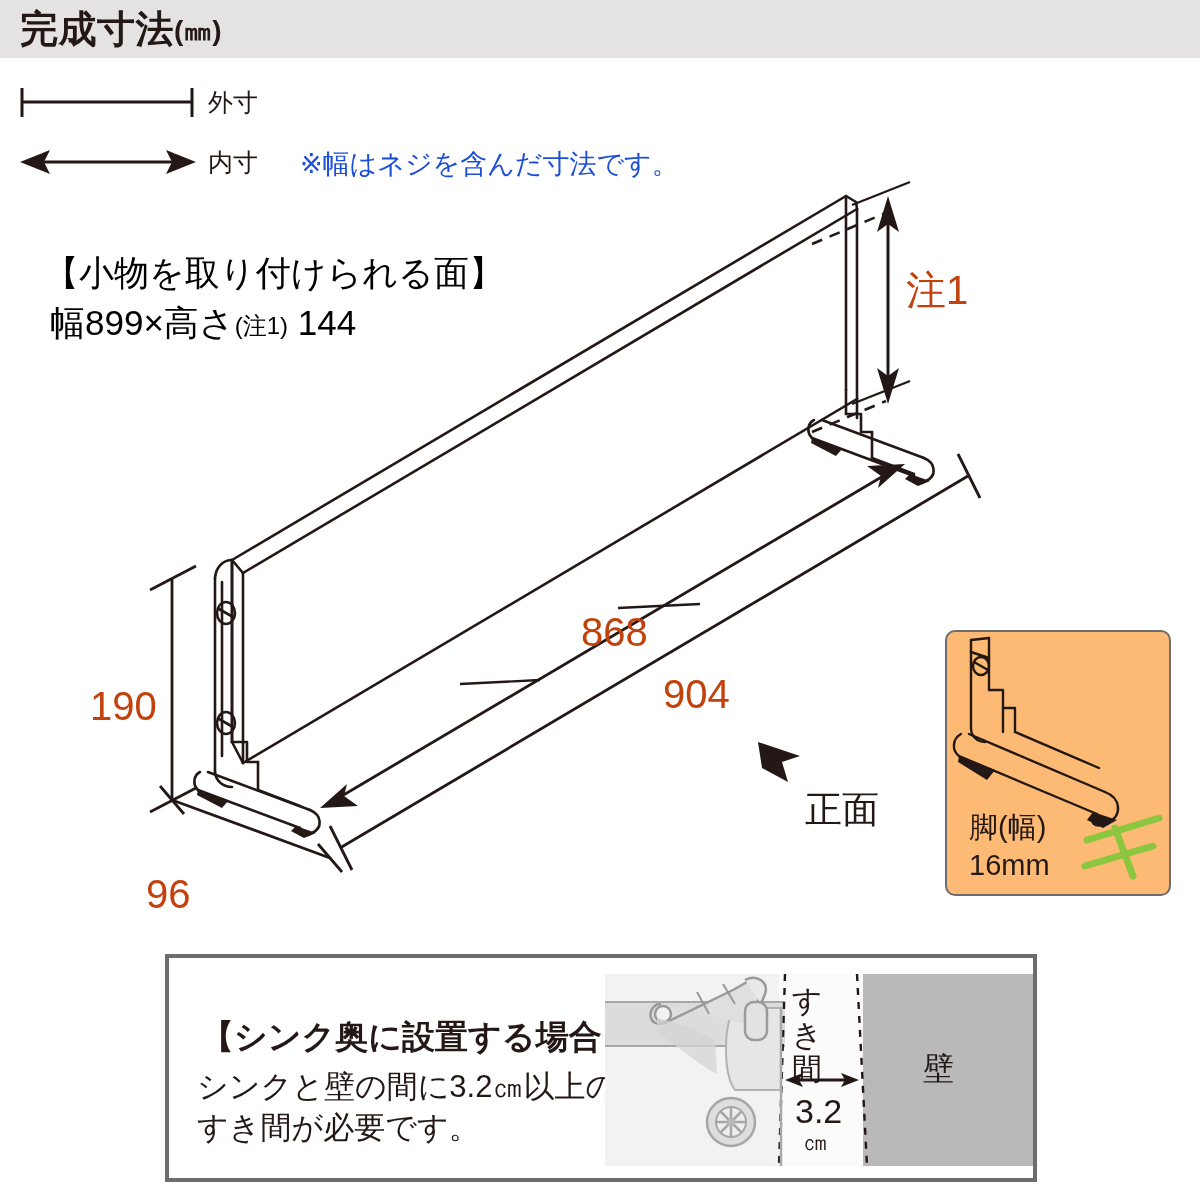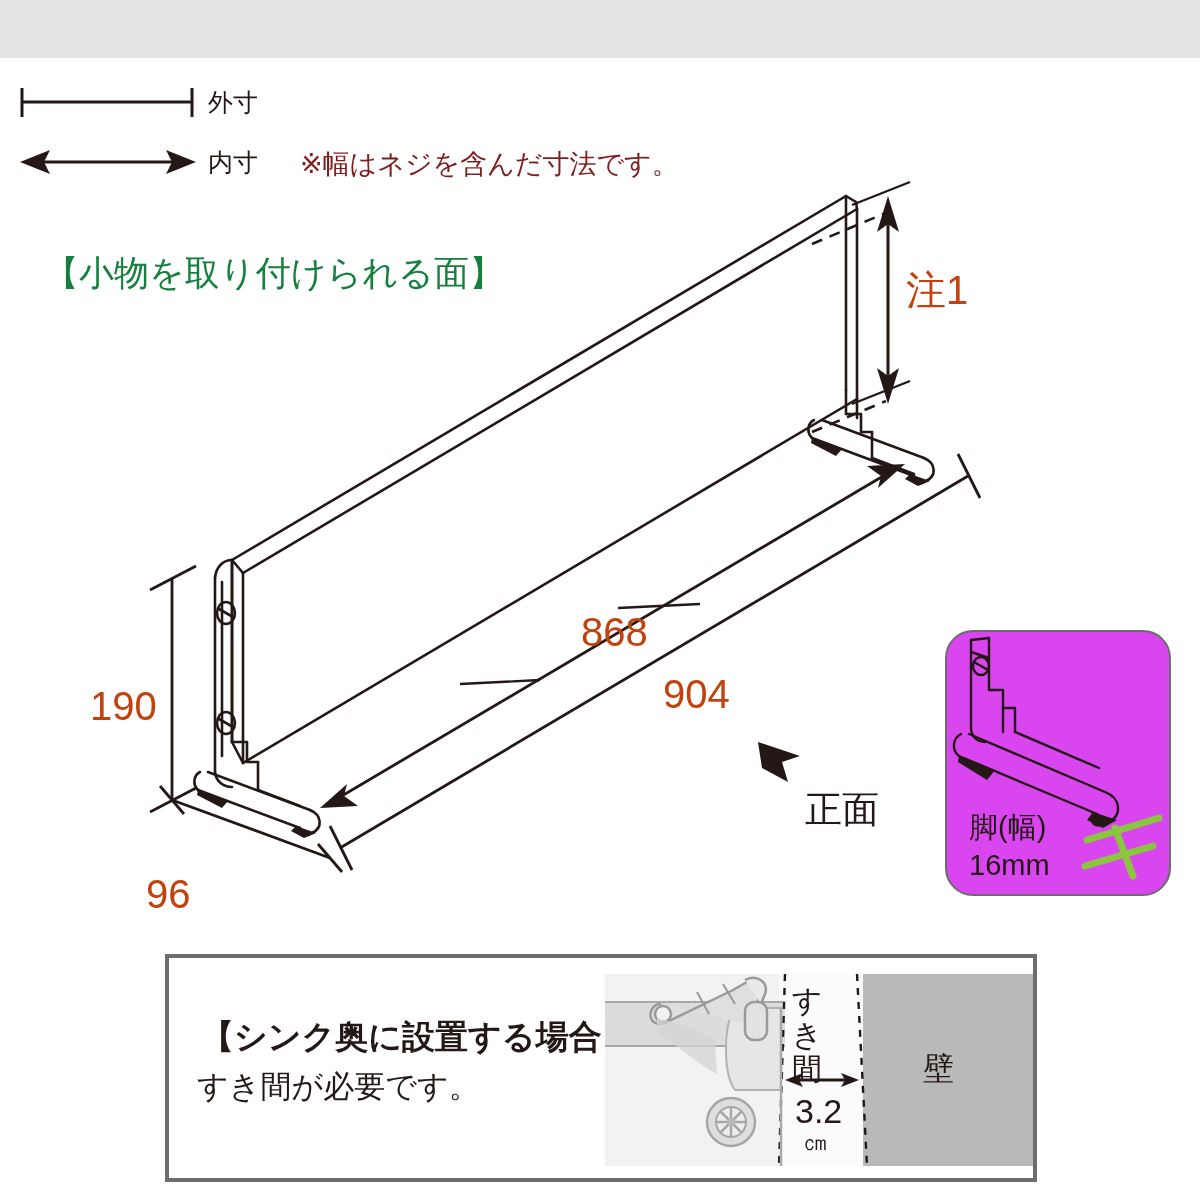--- a/index.html
+++ b/index.html
@@ -51,32 +51,32 @@
     font-size: 25px;
     font-weight: 400;
     line-height: 38px;
     color: #231815;
     white-space: nowrap;
   }
   .legend-note {
     position: absolute;
     font-size: 27px;
     line-height: 32px;
-    color: #7f1d1d;
+    color: #1d4ed8;
     white-space: nowrap;
   }
 
   
   .face-block {
     position: absolute;
     left: 44px; top: 248px;
     font-size: 35px;
     line-height: 50px;
     letter-spacing: 0px;
-    color: #15803d;
+    color: #000000;
     white-space: nowrap;
   }
   .face-block .line2 { display:block; }
   .note-small { font-size: 24px; vertical-align: 1px; }
 
   
   .dim-num {
     position: absolute;
     font-size: 40px;
     line-height: 44px;
@@ -92,22 +92,22 @@
     white-space: nowrap;
   }
 
   
   .inset-box {
     position: absolute;
     left: 945px; top: 630px;
     width: 222px;
     height: 262px;
     border: 2px solid #6d6d6d;
-    border-radius: 28px;
-    background: #d946ef;
+    border-radius: 10px;
+    background: #fdba74;
     overflow: hidden;
   }
   .inset-caption {
     position: absolute;
     left: 22px; top: 176px;
     font-size: 29px;
     line-height: 38px;
     color: #231815;
     white-space: nowrap;
   }
@@ -174,20 +174,21 @@
 
   svg { display: block; }
   .ov { position: absolute; left:0; top:0; }
 </style>
 </head>
 <body>
 
 <div id="root">
 
   <div class="header-band"></div>
+  <div class="header-title"><span>完成寸法</span><span class="header-unit">(㎜)</span></div>
 
   <svg class="ov" width="1200" height="1200" viewBox="0 0 1200 1200" aria-hidden="true">
     <g fill="none" stroke="#231815" stroke-width="3">
 
       <g>
         <line x1="22" y1="102" x2="192" y2="102"></line>
         <line x1="22" y1="88" x2="22" y2="117"></line>
         <line x1="192" y1="88" x2="192" y2="117"></line>
       </g>
 
@@ -311,20 +312,24 @@
 
     <polygon points="758,742 800,756 782,762 788,782 762,768" fill="#231815"></polygon>
   </svg>
 
   <div class="legend-label" style="left:208px; top:83px;">外寸</div>
   <div class="legend-label" style="left:208px; top:143px;">内寸</div>
   <div class="legend-note" style="left:300px; top:148px;">※幅はネジを含んだ寸法です。</div>
 
   <div class="face-block">
     <span>【小物を取り付けられる面】</span>
+    <span class="line2" style="margin-left:6px;">
+      <span>幅899×高さ</span><span class="note-small">(注1)</span>
+      <span>144</span>
+    </span>
   </div>
 
   <div class="dim-num" style="left:906px; top:268px;">注1</div>
   <div class="dim-num" style="left:581px; top:610px;">868</div>
   <div class="dim-num" style="left:663px; top:672px;">904</div>
   <div class="dim-num" style="left:90px; top:684px;">190</div>
   <div class="dim-num" style="left:146px; top:840px;margin-top:32px;">96</div>
   <div class="view-label" style="left:805px; top:789px;">正面</div>
 
   <div class="inset-box">
@@ -360,20 +365,21 @@
     </svg>
     <div class="inset-caption">
       <div>脚(幅)</div>
       <div>16mm</div>
     </div>
   </div>
 
   <div class="bottom-panel">
     <div class="bp-heading">【シンク奥に設置する場合】</div>
     <div class="bp-body">
+      <div>シンクと壁の間に3.2㎝以上の</div>
       <div>すき間が必要です。</div>
     </div>
 
     <div class="bp-scene">
       <svg width="430" height="192" viewBox="0 0 430 192">
 
         <rect x="0" y="0" width="232" height="192" fill="#f2f2f2"></rect>
 
         <rect x="258" y="0" width="172" height="192" fill="#b9b9b9"></rect>
 

